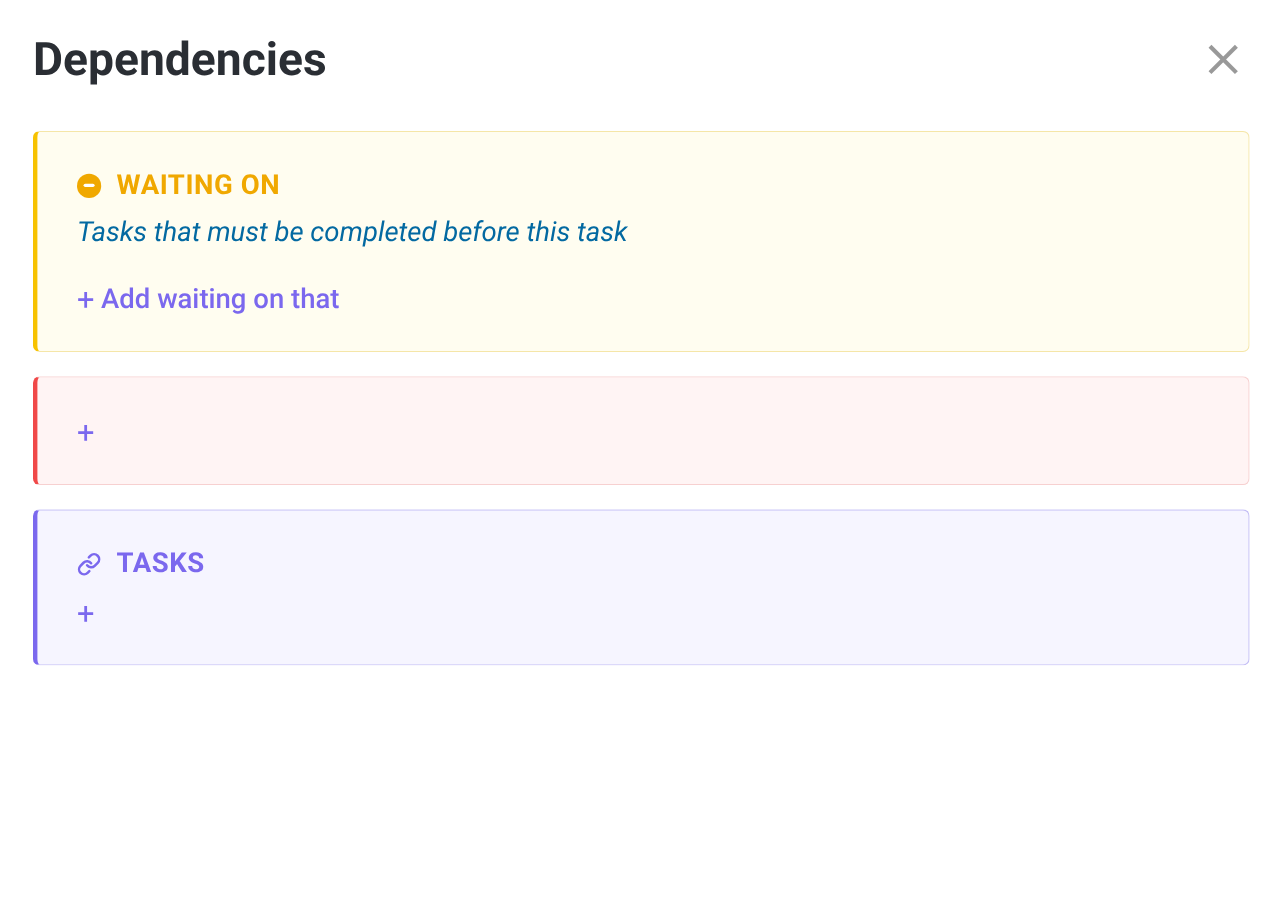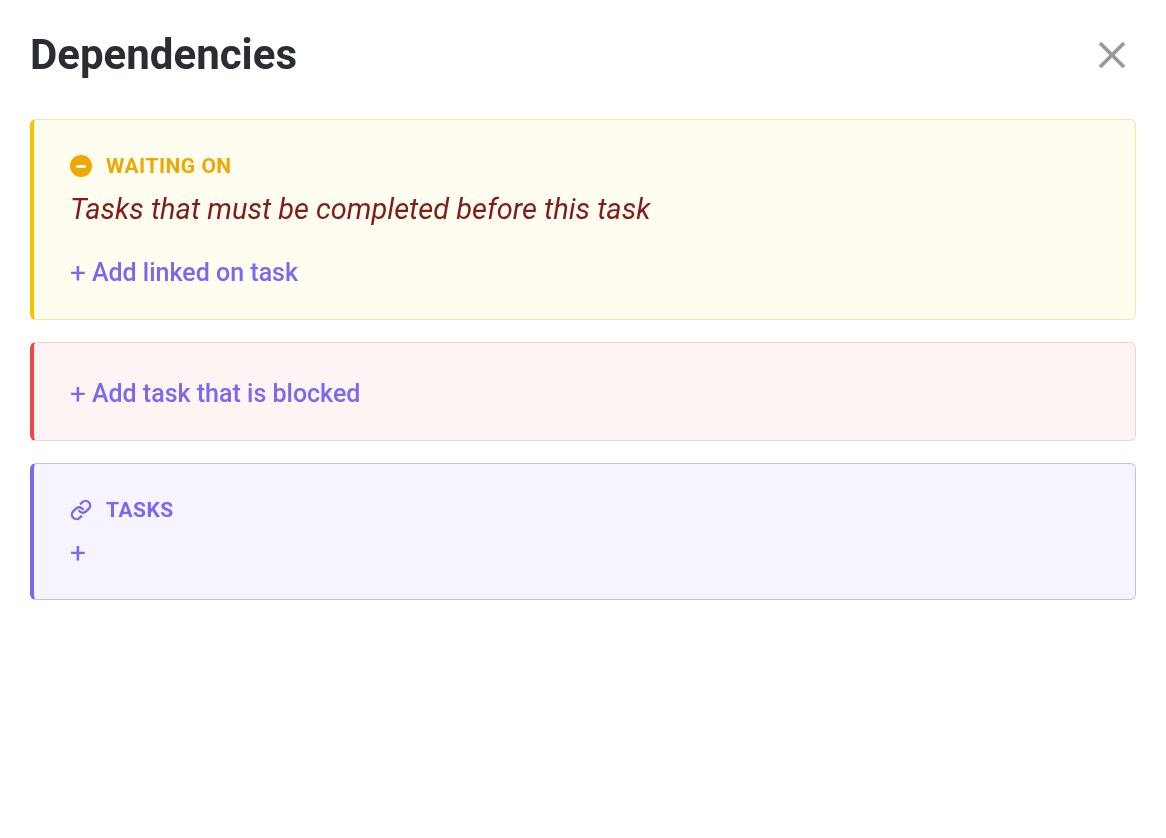--- a/index.html
+++ b/index.html
@@ -10,21 +10,21 @@
     body {
       font-family: -apple-system, BlinkMacSystemFont, "Segoe UI", Roboto, Helvetica, Arial, sans-serif;
       background: #ffffff;
       width: 1166px;
       height: 838px;
       padding: 30px;
     }
     .header {
       display: flex;
       justify-content: space-between;
-      align-items: flex-end;
+      align-items: flex-start;
       margin-bottom: 40px;
     }
     .title {
       font-size: 42px;
       font-weight: 700;
       color: #2a2e34;
     }
     .close-btn {
       cursor: pointer;
       color: #999;
@@ -61,31 +61,31 @@
       border: 1px solid #c3bdf5;
       border-left: 4px solid #7b68ee;
     }
     .section-header {
       display: flex;
       align-items: center;
       gap: 14px;
       margin-bottom: 14px;
     }
     .section-label {
-      font-size: 21px;
+      font-size: 25px;
       font-weight: 700;
       letter-spacing: 0.5px;
       text-transform: uppercase;
     }
     .label-waiting { color: #f0a800; }
     .label-blocking { color: #f04848; }
     .label-tasks { color: #7b68ee; }
     .section-desc {
-      font-size: 29px;
-      color: #7f1d1d;
+      font-size: 25px;
+      color: #0369a1;
       font-style: italic;
       margin-bottom: 30px;
     }
     .add-btn {
       font-size: 25px;
       color: #7b68ee;
       cursor: pointer;
       display: inline-flex;
       align-items: center;
       gap: 6px;
@@ -141,28 +141,27 @@
 <div class="section section-waiting">
   <div class="section-header">
     <div class="icon-circle icon-waiting">
       <div class="icon-minus"></div>
     </div>
     <span class="section-label label-waiting">WAITING ON</span>
   </div>
   <p class="section-desc">Tasks that must be completed before this task</p>
   <div class="add-btn">
     <span class="plus">+</span>
-    <span>Add linked on task</span>
+    <span>Add waiting on that</span>
   </div>
 </div>
 
 <div class="section section-blocking">
   <div class="add-btn">
     <span class="plus">+</span>
-    <span>Add task that is blocked</span>
   </div>
 </div>
 
 <div class="section section-tasks">
   <div class="section-header">
     <div class="icon-link">
       <svg viewBox="0 0 24 24" fill="none" stroke="currentColor" stroke-width="2.5" stroke-linecap="round" stroke-linejoin="round">
         <path d="M10 13a5 5 0 0 0 7.54.54l3-3a5 5 0 0 0-7.07-7.07l-1.72 1.71"></path>
         <path d="M14 11a5 5 0 0 0-7.54-.54l-3 3a5 5 0 0 0 7.07 7.07l1.71-1.71"></path>
       </svg>

